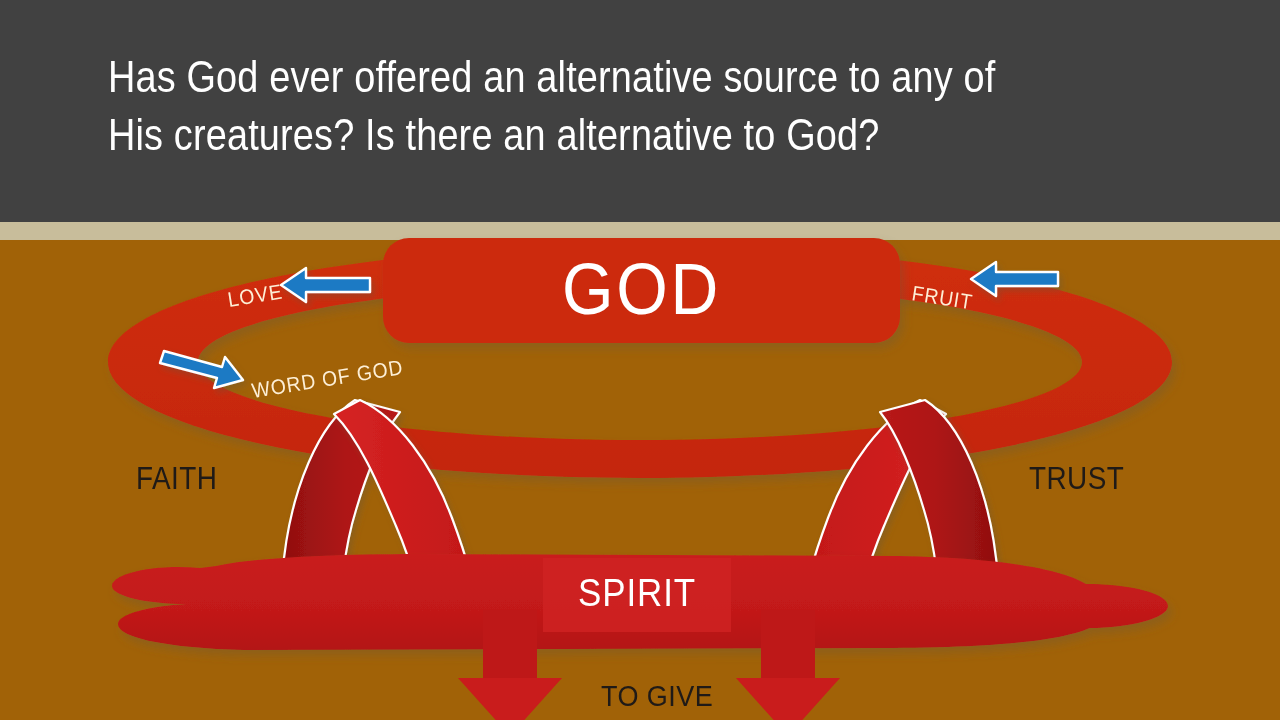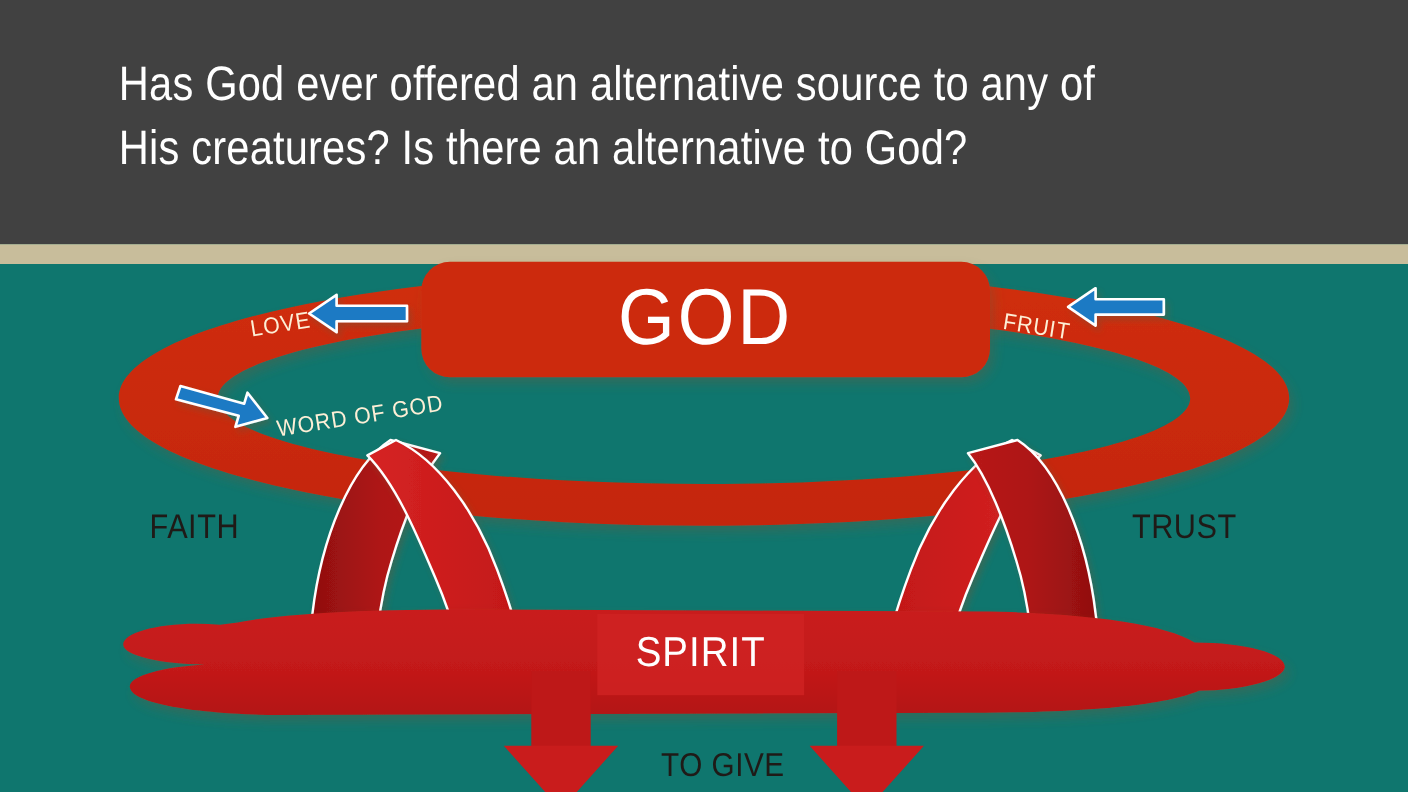--- a/index.html
+++ b/index.html
@@ -1,21 +1,21 @@
 <!DOCTYPE html>
 <html><head>
 <meta charset="utf-8">
 <style>
   html,body{margin:0;padding:0;}
   body{
     width:1280px;height:720px;overflow:hidden;
     background:#FBEFCD;
     font-family:"Liberation Sans", sans-serif;
   }
-  #slide{position:relative;width:1280px;height:720px;overflow:hidden;background:#0f766e;}
+  #slide{position:relative;width:1280px;height:720px;overflow:hidden;background:#a16207;}
 
   
   #header-band{
     position:absolute;left:0;top:0;width:1280px;height:222px;
     background:#414141;
   }
   #header-accent{
     position:absolute;left:0;top:222px;width:1280px;height:18px;
     background:#C8BD9B;
   }

